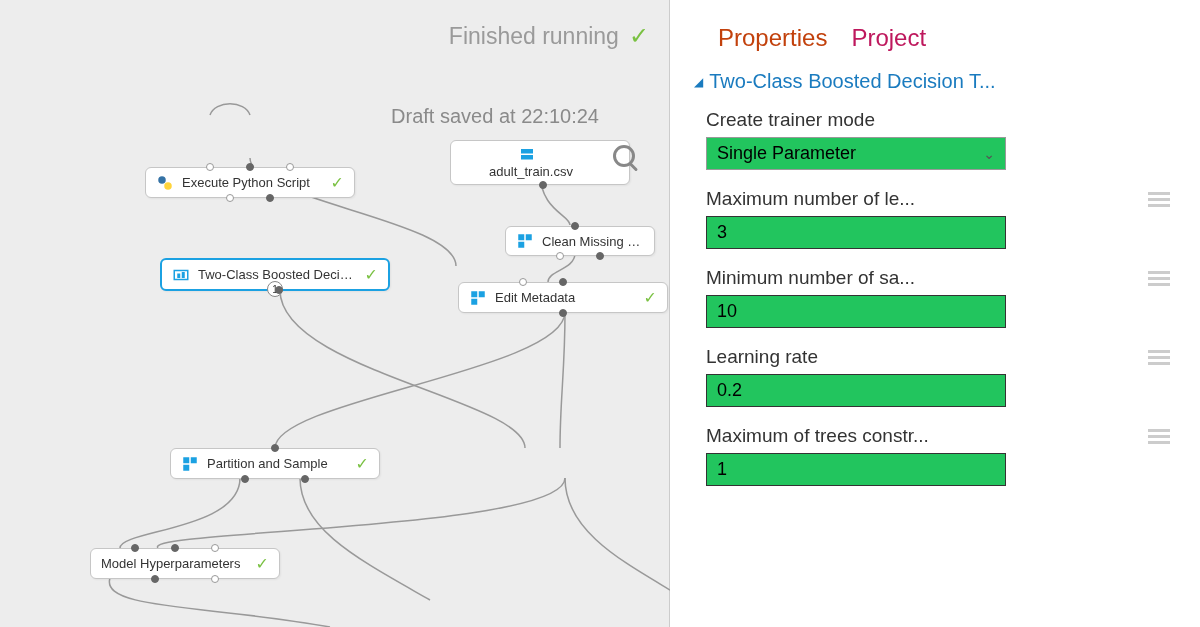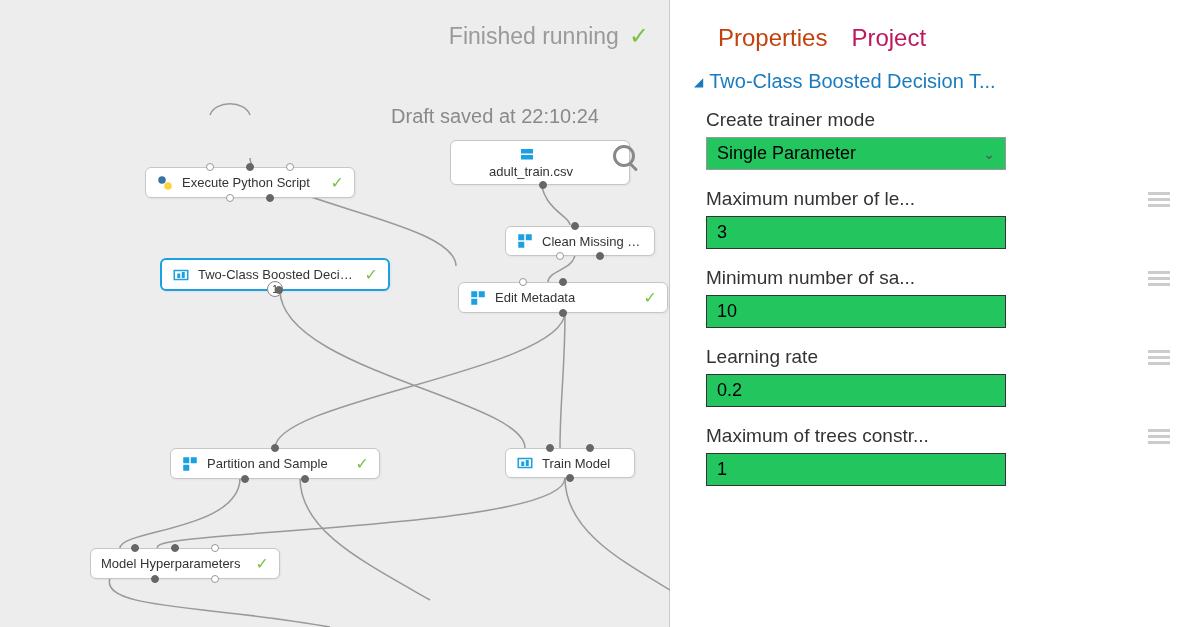--- a/index.html
+++ b/index.html
@@ -296,33 +296,20 @@
           <rect x="3" y="13" width="8" height="8" fill="#1ba1e2"></rect>
         </svg>
     </span>
     <span class="label">Partition and Sample</span>
     <span class="check">✓</span>
     <div class="port filled" style="top:-5px; left:100px;"></div>
     <div class="port filled" style="bottom:-5px; left:70px;"></div>
     <div class="port filled" style="bottom:-5px; left:130px;"></div>
   </div>
 
-  <div class="node" style="left:505px; top:448px; width:130px;">
-    <span class="icon">
-      <svg viewBox="0 0 24 24">
-          <rect x="3" y="6" width="18" height="12" fill="none" stroke="#1ba1e2" stroke-width="2"></rect>
-          <rect x="7" y="10" width="4" height="6" fill="#1ba1e2"></rect>
-          <rect x="13" y="8" width="4" height="8" fill="#1ba1e2"></rect>
-        </svg>
-    </span>
-    <span class="label">Train Model</span>
-    <div class="port filled" style="top:-5px; left:40px;"></div>
-    <div class="port filled" style="top:-5px; left:80px;"></div>
-    <div class="port filled" style="bottom:-5px; left:60px;"></div>
-  </div>
 
   <div class="node" style="left:90px; top:548px; width:190px;">
     <span class="label">Model Hyperparameters</span>
     <span class="check">✓</span>
     <div class="port filled" style="top:-5px; left:40px;"></div>
     <div class="port filled" style="top:-5px; left:80px;"></div>
     <div class="port" style="top:-5px; left:120px;"></div>
     <div class="port filled" style="bottom:-5px; left:60px;"></div>
     <div class="port" style="bottom:-5px; left:120px;"></div>
   </div>

